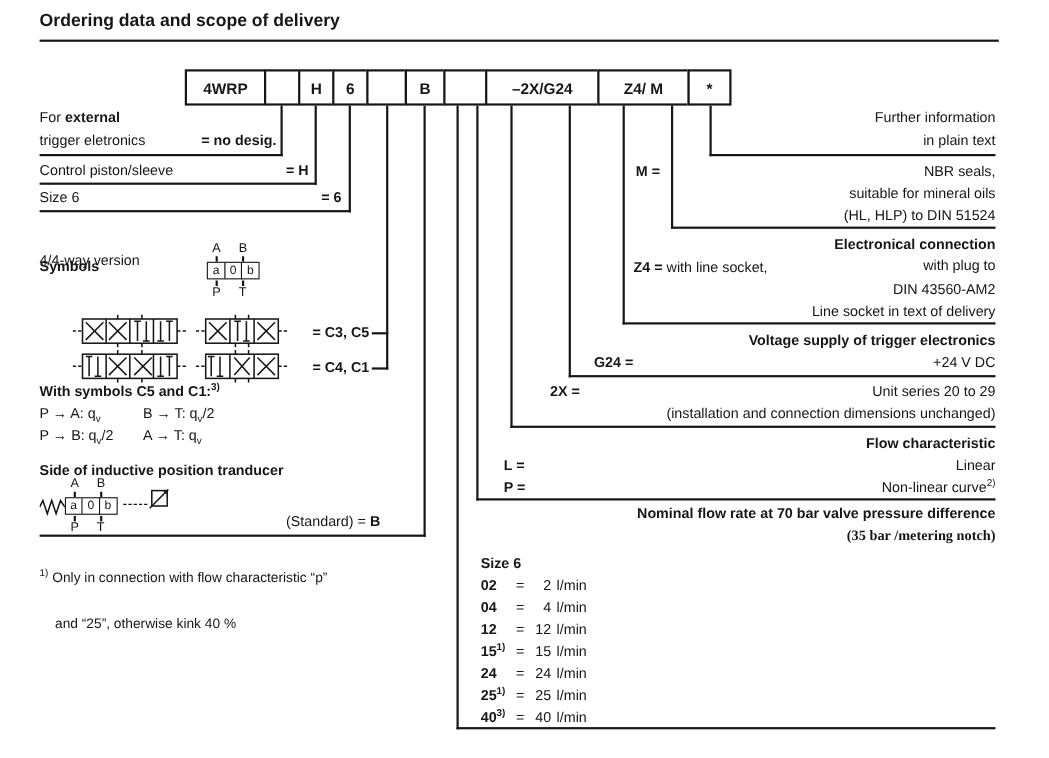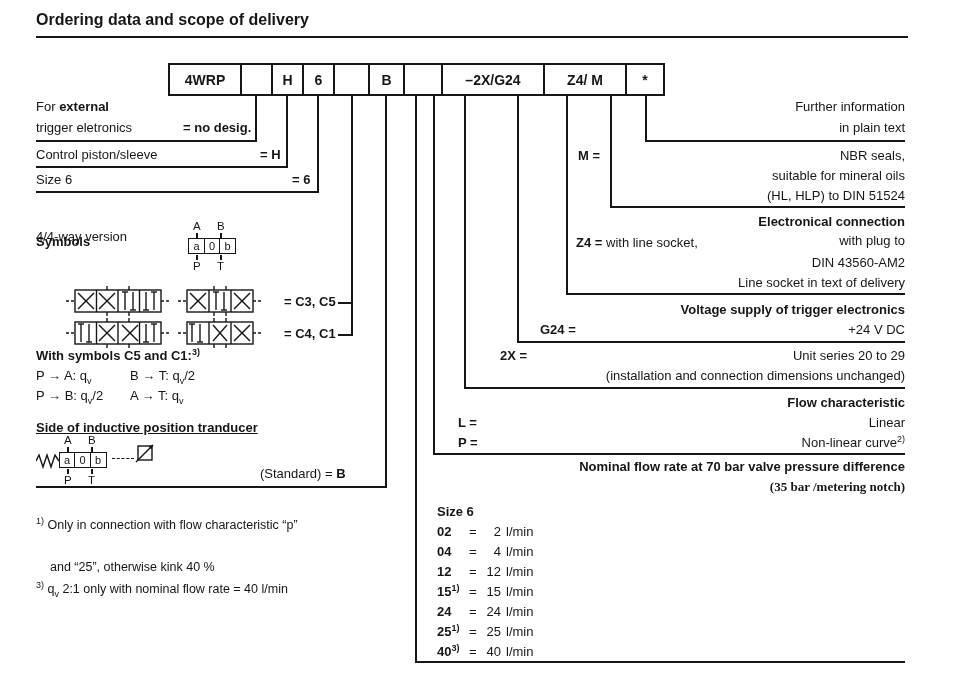--- a/index.html
+++ b/index.html
@@ -224,21 +224,21 @@
     </svg>
   </div>
   <div class="t b" style="left:284px;top:326px;">= C4, C1</div>
 
   <div class="t b" style="left:36px;top:348px;"><span>With symbols C5 and C1:</span><sup>3)</sup></div>
   <div class="t" style="left:36px;top:368px;"><span>P → A: q</span><sub>v</sub><span></span></div>
   <div class="t" style="left:130px;top:368px;"><span>B → T: q</span><sub>v</sub><span>/2</span></div>
   <div class="t" style="left:36px;top:388px;"><span>P → B: q</span><sub>v</sub><span>/2</span></div>
   <div class="t" style="left:130px;top:388px;"><span>A → T: q</span><sub>v</sub><span></span></div>
 
-  <div class="t b" style="left:36px;top:420px;text-decoration:underline;">Side of inductive position tranducer</div>
+  <div class="t b" style="left:36px;top:420px;">Side of inductive position tranducer</div>
 
   <div style="position:absolute;left:36px;top:434px;width:150px;height:52px;">
     <span style="position:absolute;left:28px;top:0;font-size:11.5px;">A</span>
     <span style="position:absolute;left:52px;top:0;font-size:11.5px;">B</span>
     <div class="line" style="left:31px;top:13px;width:1.5px;height:5px;"></div>
     <div class="line" style="left:55px;top:13px;width:1.5px;height:5px;"></div>
     <svg style="position:absolute;left:0;top:19px;" width="24" height="16" viewBox="0 0 24 16">
       <polyline points="0,8 3,2 7,14 11,2 15,14 19,2 23,8" stroke="#161616" stroke-width="1.4" fill="none"></polyline>
     </svg>
     <div class="cellrow" style="position:absolute;left:24px;top:18px;">
@@ -257,21 +257,20 @@
     <div class="line" style="left:31px;top:35px;width:1.5px;height:5px;"></div>
     <div class="line" style="left:55px;top:35px;width:1.5px;height:5px;"></div>
     <span style="position:absolute;left:28px;top:40px;font-size:11.5px;">P</span>
     <span style="position:absolute;left:52px;top:40px;font-size:11.5px;">T</span>
   </div>
 
   <div class="t" style="left:260px;top:466px;width:110px;text-align:left;"><span>(Standard) =</span> <span class="b">B</span></div>
 
   <div class="t" style="left:36px;top:518px;font-size:12.5px;"><sup>1)</sup> <span>Only in connection with flow characteristic “p”</span></div>
   <div class="t" style="left:50px;top:560px;font-size:12.5px;"><span>and “25”, otherwise kink 40 %</span></div>
-  <div class="t" style="left:36px;top:582px;font-size:12.5px;"><sup>3)</sup> <span>q</span><sub>v</sub><span> 2:1 only with nominal flow rate = 40 l/min</span></div>
 
   <div class="r" style="top:99px;">Further information</div>
   <div class="r" style="top:120px;">in plain text</div>
 
   <div class="t b" style="left:578px;top:148px;">M =</div>
   <div class="r" style="top:148px;">NBR seals,</div>
   <div class="r" style="top:168px;">suitable for mineral oils</div>
   <div class="r" style="top:188px;">(HL, HLP) to DIN 51524</div>
 
   <div class="r b" style="top:214px;">Electronical connection</div>

